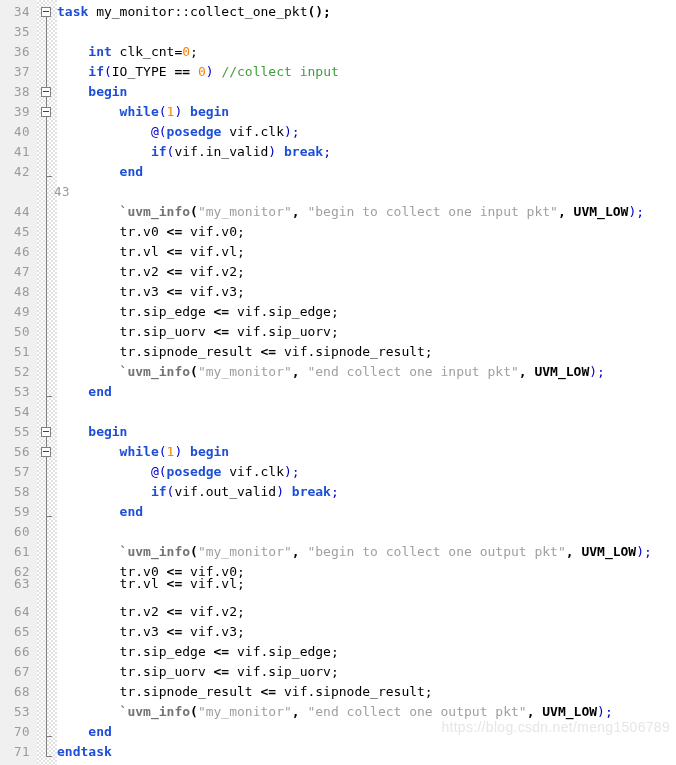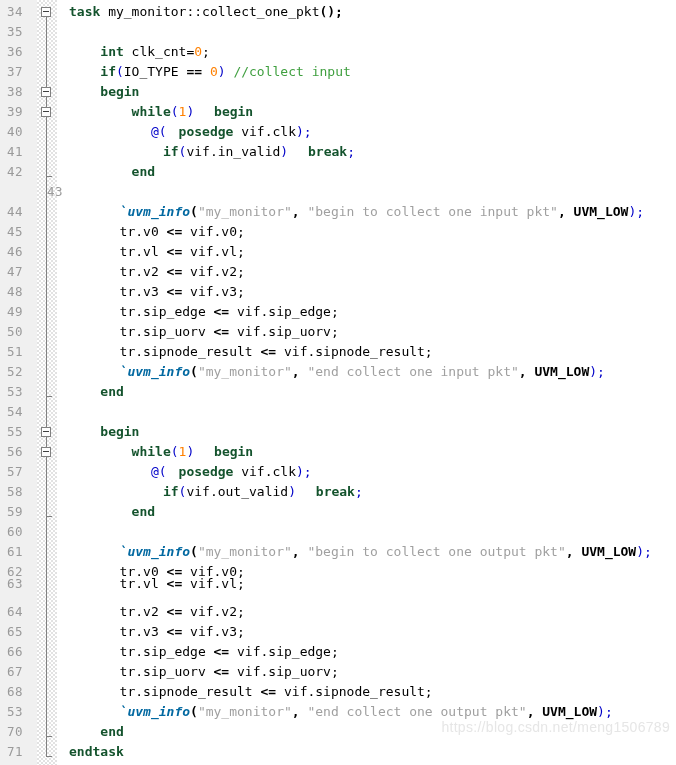--- a/index.html
+++ b/index.html
@@ -62,21 +62,21 @@
     left: 0;
     width: 676px;
     height: 20px;
     line-height: 20px;
   }
   .lineno {
     position: absolute;
     left: 0;
     top: 0;
     width: 30px;
-    text-align: center;
+    text-align: right;
     font-size: 12.5px;
     color: #9a9a9a;
     letter-spacing: 0.5px;
   }
   .code {
     position: absolute;
     left: 57px;
     top: 0;
     white-space: pre;
     font-size: 13px;
@@ -105,26 +105,26 @@
   }
   .foldend {
     position: absolute;
     left: 46px;
     width: 6px;
     height: 1px;
     background: #808080;
   }
 
   
-  .kw      { color: #14532d; font-weight: bold; margin-left: 12px; }      
+  .kw      { color: #1d4ed8; font-weight: bold; }      
   .punc-b  { color: #0000c8; }                          
   .num     { color: #ff8000; }                          
   .cmt     { color: #3f9f3f; }                          
   .str     { color: #a0a0a0; }                          
-  .mac     { color: #0369a1; font-weight: bold; font-style: italic; }       
+  .mac     { color: #737373; font-weight: bold; }       
   .ident   { color: #000000; }                          
   .bold    { color: #000000; font-weight: bold; }       
 
   
   #watermark {
     position: absolute;
     right: 6px;
     bottom: 30px;
     font-family: "Liberation Sans", sans-serif;
     font-size: 14px;

